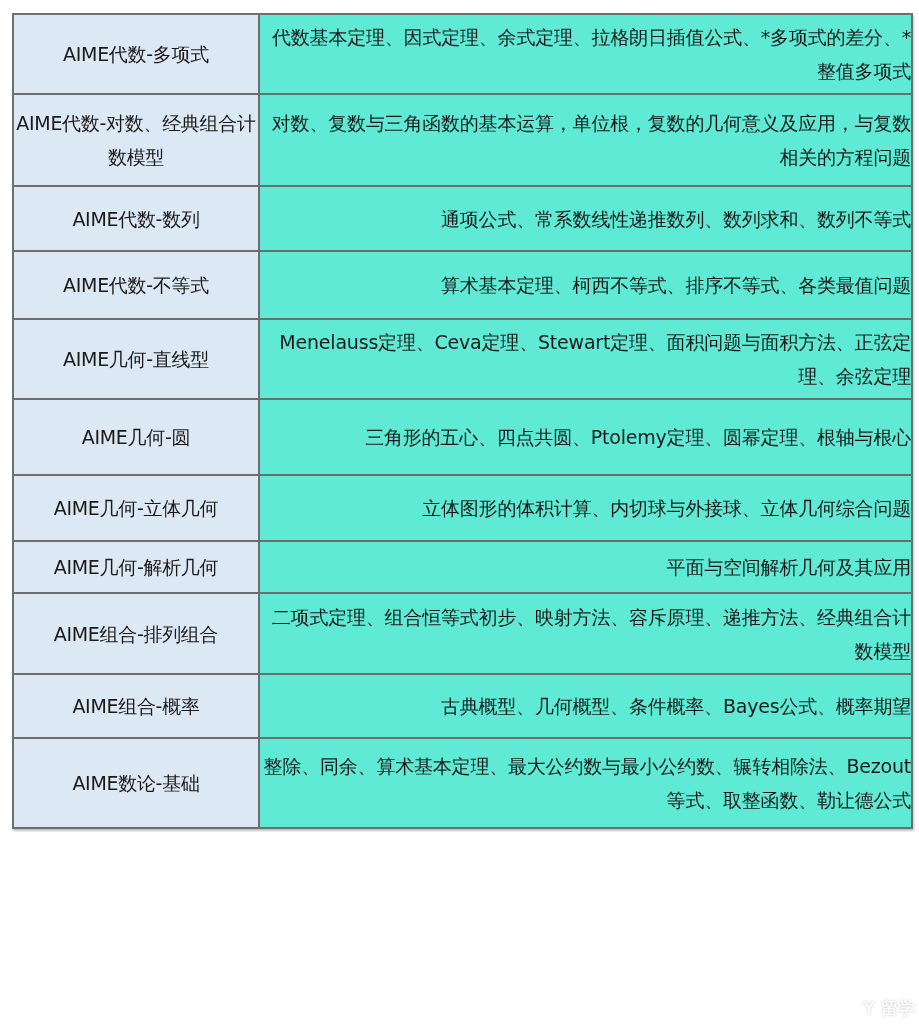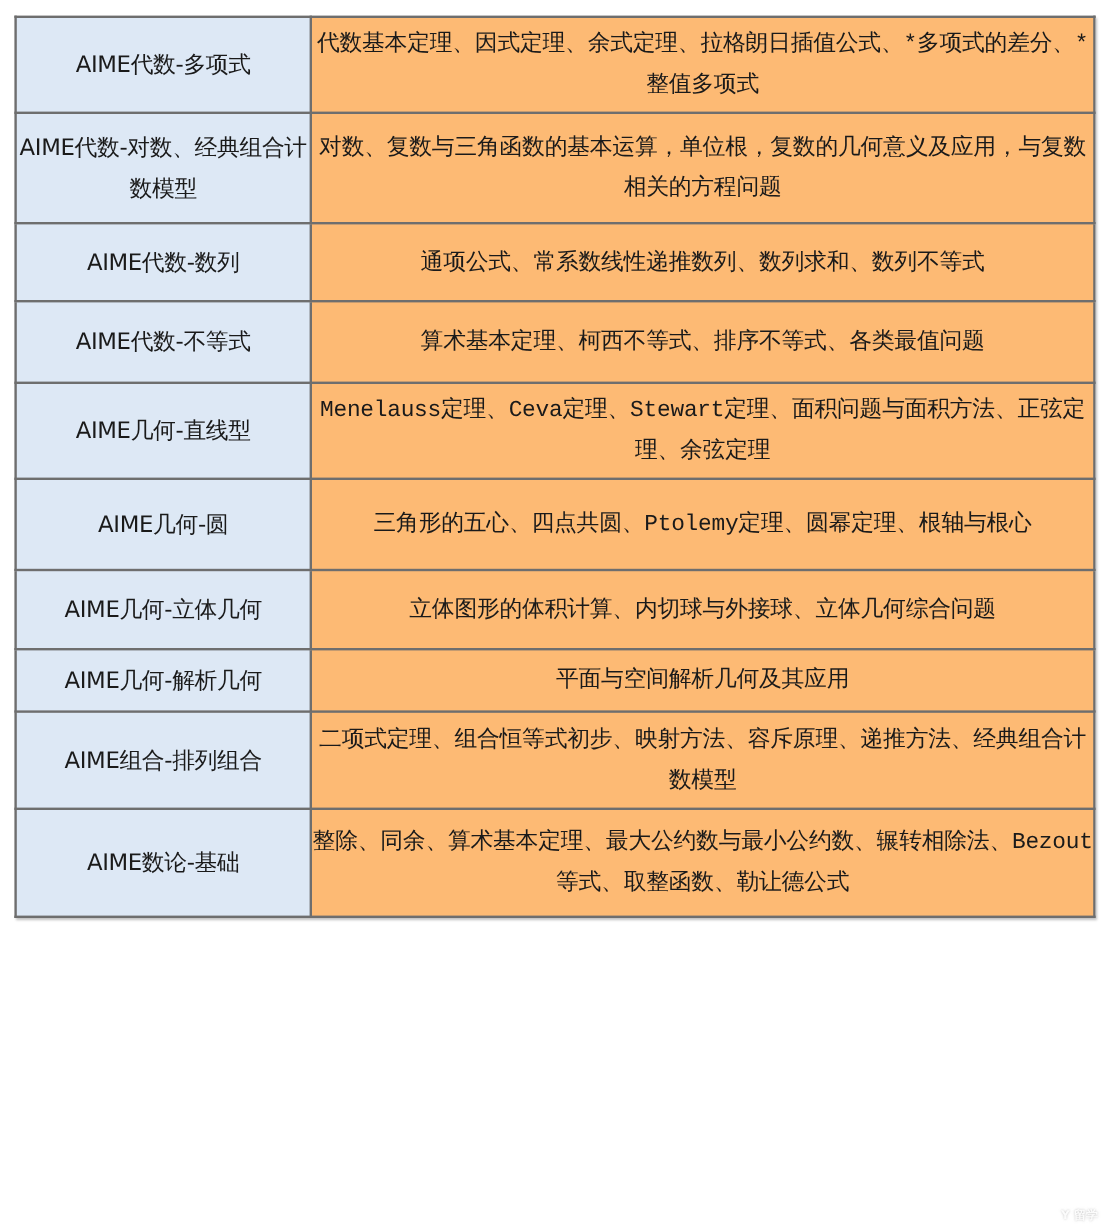--- a/index.html
+++ b/index.html
@@ -35,32 +35,31 @@
     }
     td.topic {
       width: 244px;
       background: #dde8f5;
       text-align: center;
       vertical-align: middle;
       padding: 0 2px;
       letter-spacing: -0.3px;
     }
     td.content {
-      background: #fdba74;
-      text-align: center;
+      background: #5eead4;
+      text-align: right;
       vertical-align: middle;
       padding: 0 4px 0 4px;
       letter-spacing: -0.2px;
-      font-family: Liberation Mono, monospace;
     }
     .watermark {
       position: absolute;
       right: 4px;
       bottom: 4px;
-      font-size: 10px;
+      font-size: 17px;
       color: rgba(255,255,255,0.9);
       text-shadow: 0 0 2px rgba(150,150,150,0.6);
       font-weight: bold;
     }
   </style>
 </head>
 <body>
 
 <div class="table-wrap">
   <table class="topics">
@@ -94,20 +93,24 @@
           <td class="content">立体图形的体积计算、内切球与外接球、立体几何综合问题</td>
         </tr>
         <tr style="height: 52px; padding-left: 36px;">
           <td class="topic">AIME几何-解析几何</td>
           <td class="content">平面与空间解析几何及其应用</td>
         </tr>
         <tr style="height: 81px;">
           <td class="topic">AIME组合-排列组合</td>
           <td class="content">二项式定理、组合恒等式初步、映射方法、容斥原理、递推方法、经典组合计数模型</td>
         </tr>
+        <tr style="height: 64px;">
+          <td class="topic">AIME组合-概率</td>
+          <td class="content">古典概型、几何概型、条件概率、Bayes公式、概率期望</td>
+        </tr>
         <tr style="height: 90px;">
           <td class="topic">AIME数论-基础</td>
           <td class="content">整除、同余、算术基本定理、最大公约数与最小公约数、辗转相除法、Bezout等式、取整函数、勒让德公式</td>
         </tr>
       </tbody>
   </table>
 </div>
 
 <div class="watermark">Y 留学</div>
 

